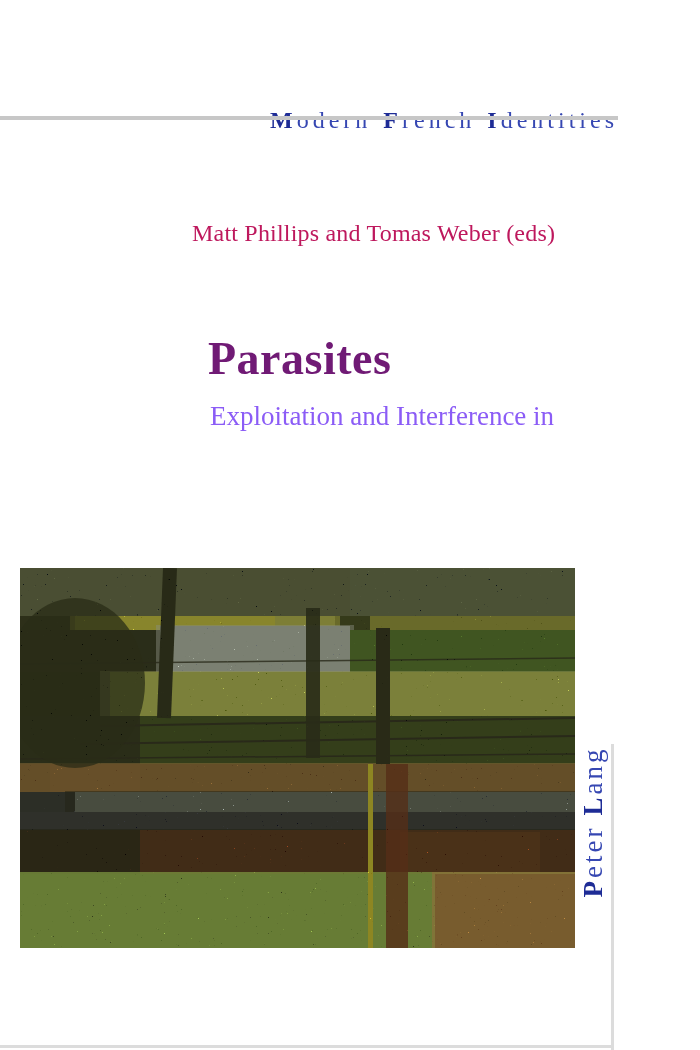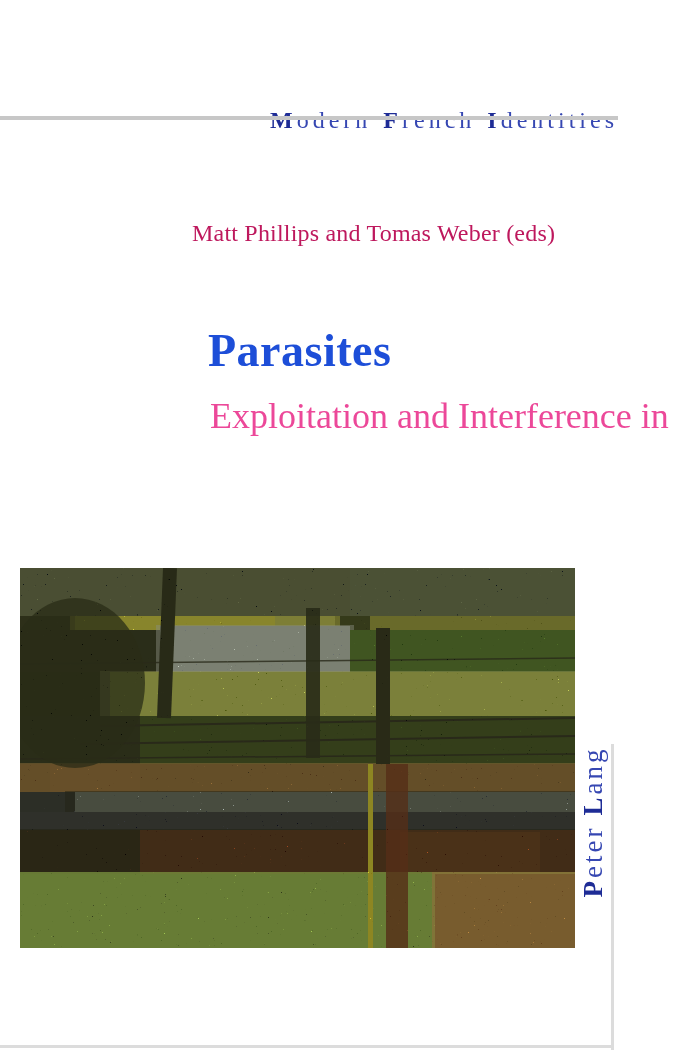--- a/index.html
+++ b/index.html
@@ -19,26 +19,26 @@
   .rule-top {
     position:absolute; left:0; top:116px; width:618px; height:4px;
     background:#c7c7c7;
   }
   
   .editors {
     position:absolute; left:192px; top:220px;
     font-size:24px; color:#be185d; letter-spacing:0.2px; white-space:nowrap;
   }
   .title {
-    position:absolute; left:208px; top:324px;
-    font-size:46px; font-weight:700; color:#1d4ed8; letter-spacing:0.5px;
+    position:absolute; left:208px; top:332px;
+    font-size:46px; font-weight:700; color:#701a75; letter-spacing:0.5px;
   }
   .subtitle {
     position:absolute; left:210px; top:399px;
-    font-size:36px; line-height:34px; color:#ec4899;
+    font-size:27px; line-height:34px; color:#8b5cf6;
   }
   
   .artwork {
     position:absolute; left:20px; top:568px; width:555px; height:380px;
   }
   .artwork svg { display:block; }
   
   .publisher {
     position:absolute; left:509px; top:806px; width:168px; height:32px;
     transform:rotate(-90deg); transform-origin:center;

